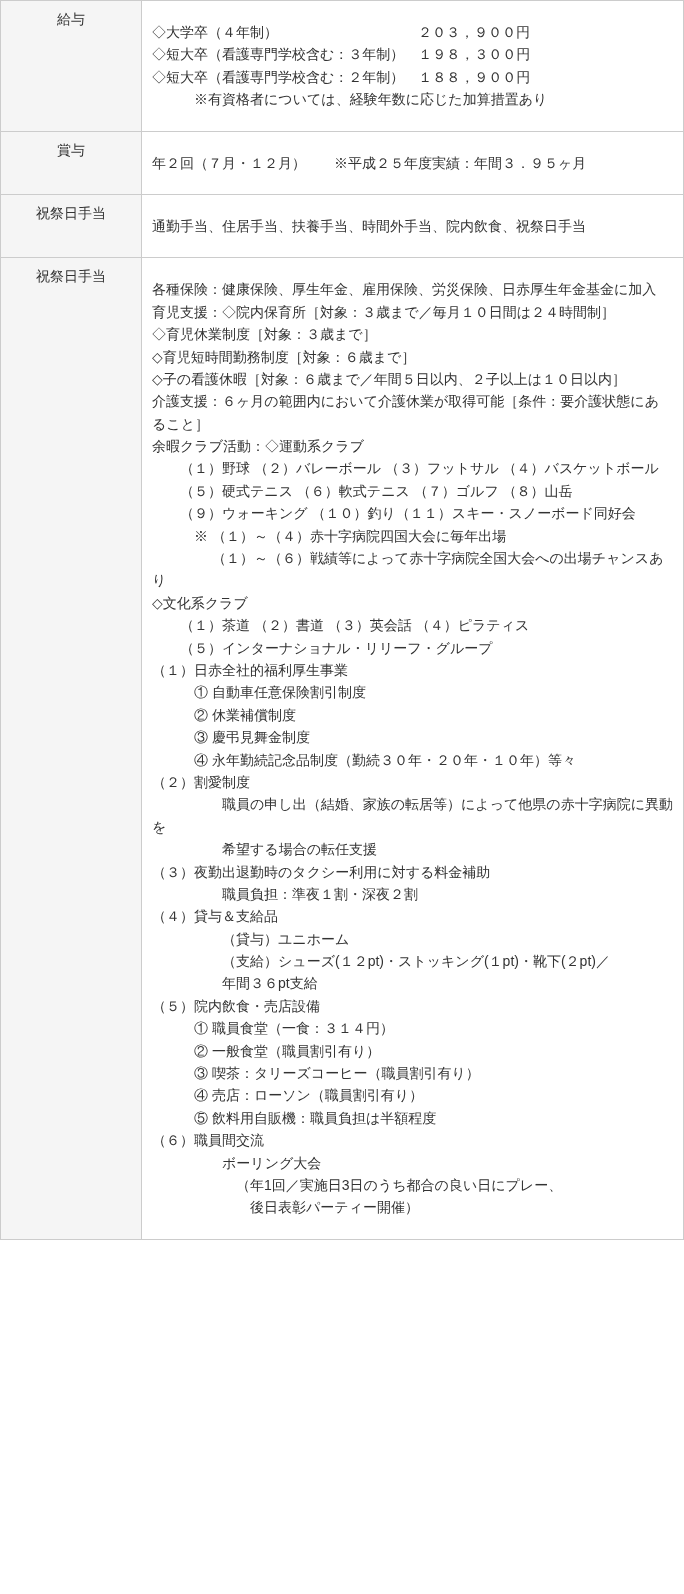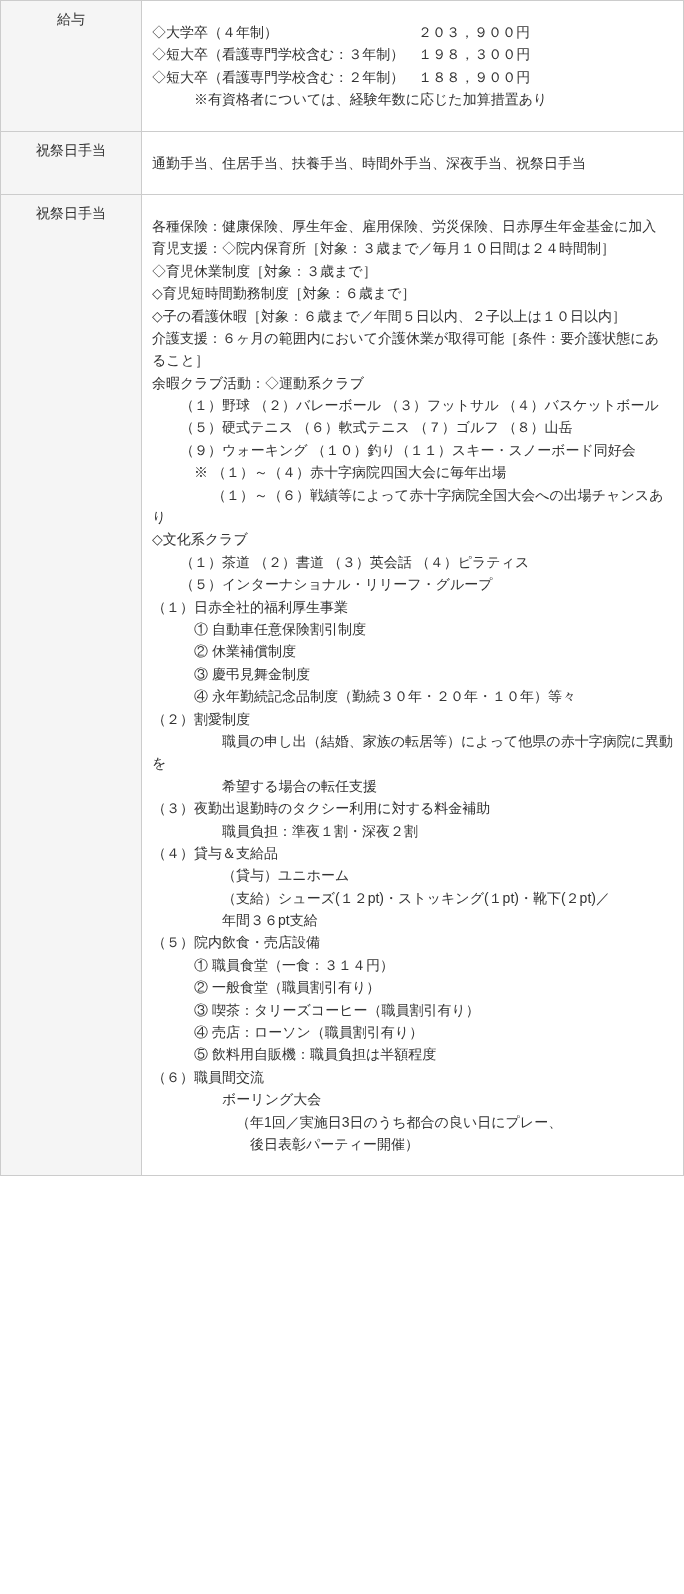--- a/index.html
+++ b/index.html
@@ -39,22 +39,26 @@
 <table>
   <tbody>
     <tr>
       <th>給与</th>
       <td>◇大学卒（４年制）　　　　　　　　　　２０３，９００円
 ◇短大卒（看護専門学校含む：３年制）　１９８，３００円
 ◇短大卒（看護専門学校含む：２年制）　１８８，９００円
 　　　※有資格者については、経験年数に応じた加算措置あり</td>
     </tr>
     <tr>
+      <th>賞与</th>
+      <td>年２回（７月・１２月）　　※平成２５年度実績：年間３．９５ヶ月</td>
+    </tr>
+    <tr>
       <th>祝祭日手当</th>
-      <td>通勤手当、住居手当、扶養手当、時間外手当、深夜手当、祝祭日手当</td>
+      <td>通勤手当、住居手当、扶養手当、時間外手当、院内飲食、祝祭日手当</td>
     </tr>
     <tr>
       <th>祝祭日手当</th>
       <td>各種保険：健康保険、厚生年金、雇用保険、労災保険、日赤厚生年金基金に加入
 育児支援：◇院内保育所［対象：３歳まで／毎月１０日間は２４時間制］
 ◇育児休業制度［対象：３歳まで］
 ◇育児短時間勤務制度［対象：６歳まで］
 ◇子の看護休暇［対象：６歳まで／年間５日以内、２子以上は１０日以内］
 介護支援：６ヶ月の範囲内において介護休業が取得可能［条件：要介護状態にあること］
 余暇クラブ活動：◇運動系クラブ

